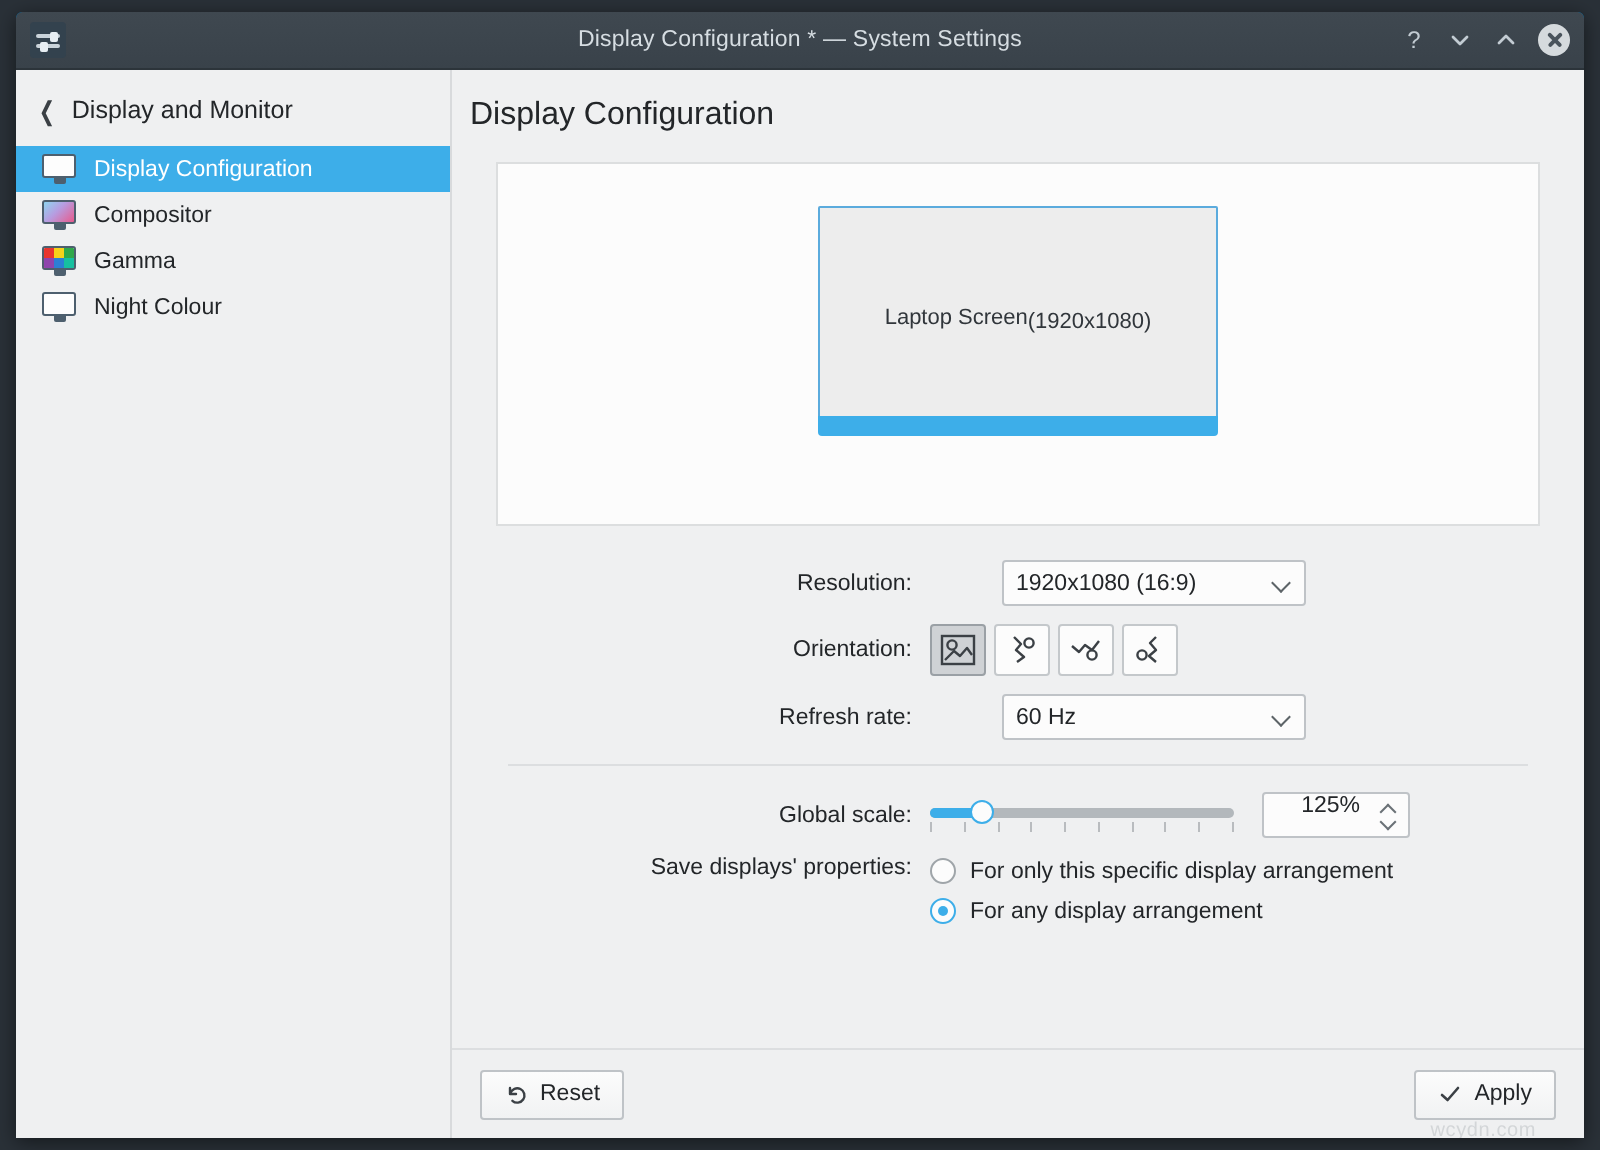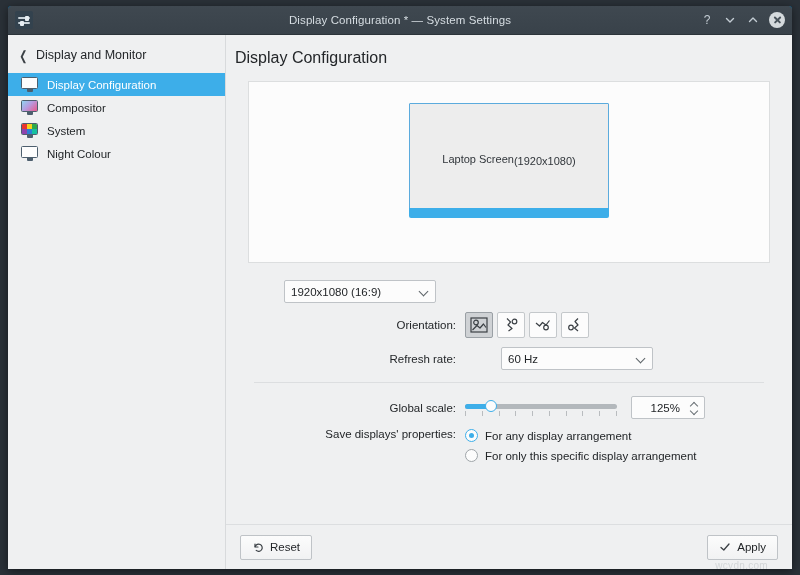--- a/index.html
+++ b/index.html
@@ -214,21 +214,21 @@
   }
   .s-ticks {
     position: absolute; left: 0; right: 0; top: 13px; height: 6px;
     display: flex; justify-content: space-between;
   }
   .s-ticks i { width: 1px; height: 5px; background: #b9bcbf; }
 
   .spin {
     width: 74px; height: 23px; margin-left: 14px;
     background: #fcfcfc; border: 1px solid #bfc3c7; border-radius: 2px;
-    display: flex; align-items: center; position: relative;
+    display: flex; position: relative;
   }
   .spin .val {
     flex: 1; text-align: right; padding-right: 8px;
     font-size: 11.5px; color: #232629;
   }
   .spin .arrows {
     width: 16px; display: flex; flex-direction: column;
     align-items: center; justify-content: center; gap: 3px;
     padding-right: 4px;
   }
@@ -335,21 +335,21 @@
         </div>
 
         <div class="sb-item">
           <span class="ic gamma">
             <span class="scr">
                 <span class="g"></span>
                 <span class="g2"></span>
               </span>
               <span class="stand"></span>
           </span>
-          <span>System</span>
+          <span>Gamma</span>
         </div>
 
         <div class="sb-item">
           <span class="ic">
             <span class="scr"></span>
               <span class="stand"></span>
           </span>
           <span>Night Colour</span>
         </div>
 
@@ -365,20 +365,21 @@
           <div class="monitor">
             <div class="m-name">Laptop Screen</div>
             <div class="m-res">(1920x1080)</div>
             <div class="m-bar"></div>
           </div>
         </div>
 
         <div class="form">
 
           <div class="row">
+            <div class="lbl">Resolution:</div>
             <div class="combo">
               <span>1920x1080 (16:9)</span>
               <span class="chev"></span>
             </div>
           </div>
 
           <div class="row">
             <div class="lbl">Orientation:</div>
             <div class="orient">
               <div class="obtn sel">
@@ -443,27 +444,27 @@
               <span class="arrows">
                 <i class="up"></i>
                 <i class="dn"></i>
               </span>
             </div>
           </div>
 
           <div class="row radio-row">
             <div class="lbl">Save displays' properties:</div>
             <div class="radios">
+              <label class="radio">
+                <span class="dot"></span>
+                <span>For only this specific display arrangement</span>
+              </label>
               <label class="radio on">
                 <span class="dot"></span>
                 <span>For any display arrangement</span>
-              </label>
-              <label class="radio">
-                <span class="dot"></span>
-                <span>For only this specific display arrangement</span>
               </label>
             </div>
           </div>
 
         </div>
       </div>
 
       <div class="footer">
         <div class="btn">
           <span class="gi">

